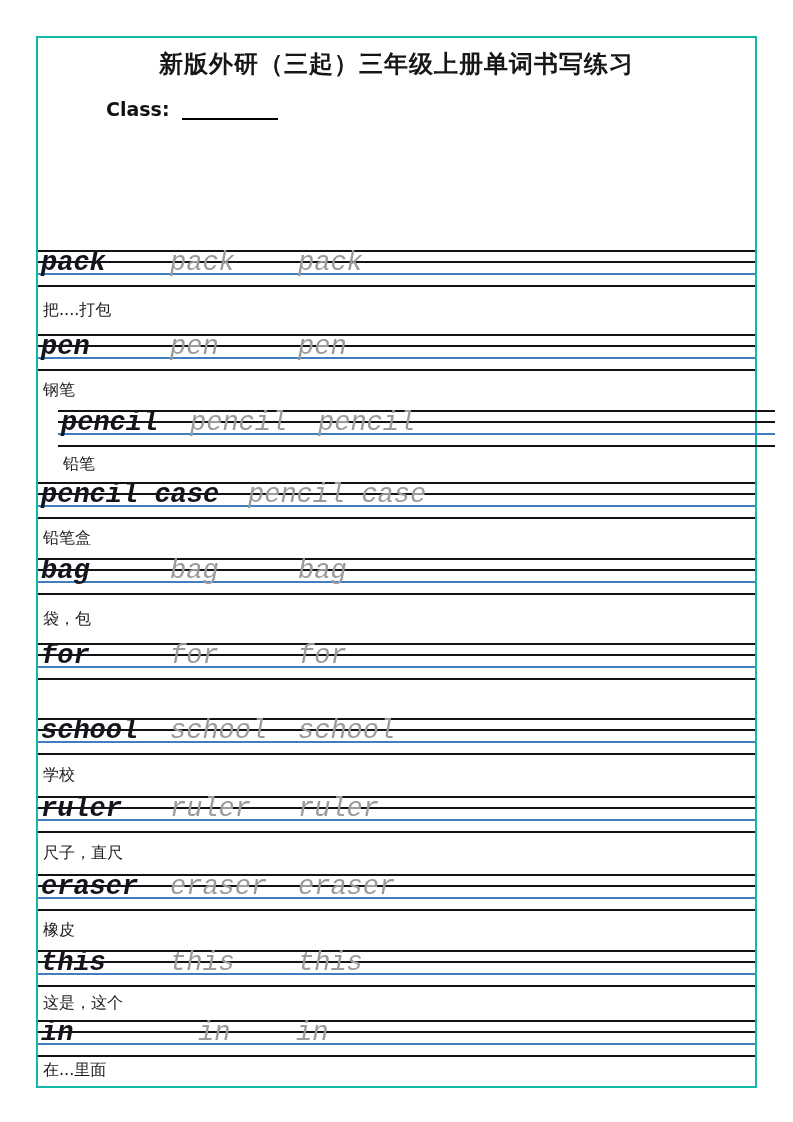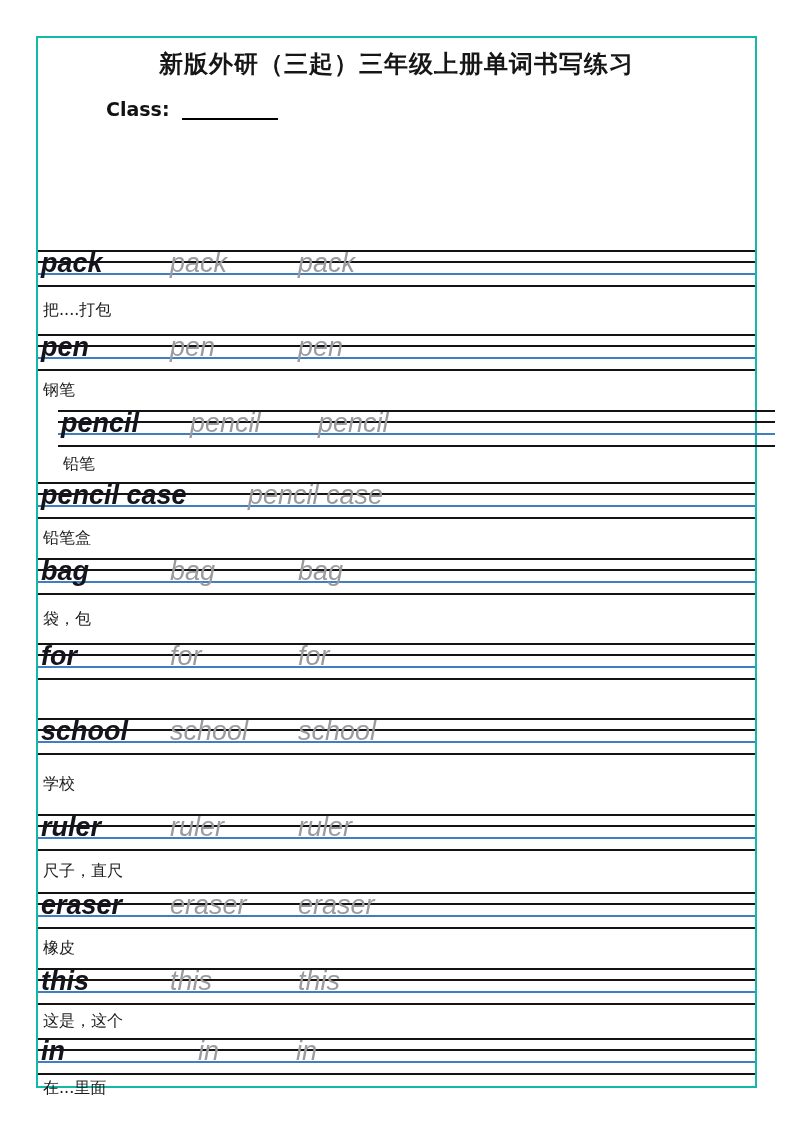--- a/index.html
+++ b/index.html
@@ -28,21 +28,21 @@
 
   #rows { position:absolute; left:0; top:212px; width:717px; }
 
   .block { position:relative; width:717px; }
   .grid  { position:absolute; left:0; top:0; width:717px; height:37px; }
   .l { position:absolute; left:0; width:717px; height:2px; background:#131313; }
   .l1 { top:0; } .l2 { top:11px; } .l4 { top:35px; }
   .l3 { top:23px; background:#3f7fc1; }
 
   .word { position:absolute; top:0; line-height:1; font-size:27px;
-          font-family:Liberation Sans, sans-serif; font-style:italic;
+          font-family:Liberation Mono, monospace; font-style:italic;
           white-space:nowrap; }
   .ink   { color:#14141c; font-weight:700; }
   .trace { color:#9b9b9f; font-weight:400; }
 
   .meaning { position:absolute; left:5px; top:37px; bottom:0;
              display:flex; align-items:center; font-size:16px; color:#1c1c1c;
              font-family:"DejaVu Serif","Liberation Serif",serif; }
 </style>
 </head>
 <body>
@@ -120,21 +120,21 @@
         <div class="grid">
           <i class="l l1"></i>
           <i class="l l2"></i>
           <i class="l l3"></i>
           <i class="l l4"></i>
           <span class="word ink" style="left: 3px;">for</span>
           <span class="word trace" style="left: 132px;">for</span>
           <span class="word trace" style="left: 260px;">for</span>
         </div>
       </div>
-      <div class="block" style="height: 96px; padding-left: 8px;">
+      <div class="block" style="height: 78px; padding-left: 8px;">
         <div class="grid">
           <i class="l l1"></i>
           <i class="l l2"></i>
           <i class="l l3"></i>
           <i class="l l4"></i>
           <span class="word ink" style="left: 3px;">school</span>
           <span class="word trace" style="left: 132px;">school</span>
           <span class="word trace" style="left: 260px;">school</span>
         </div>
         <div class="meaning">学校</div>

